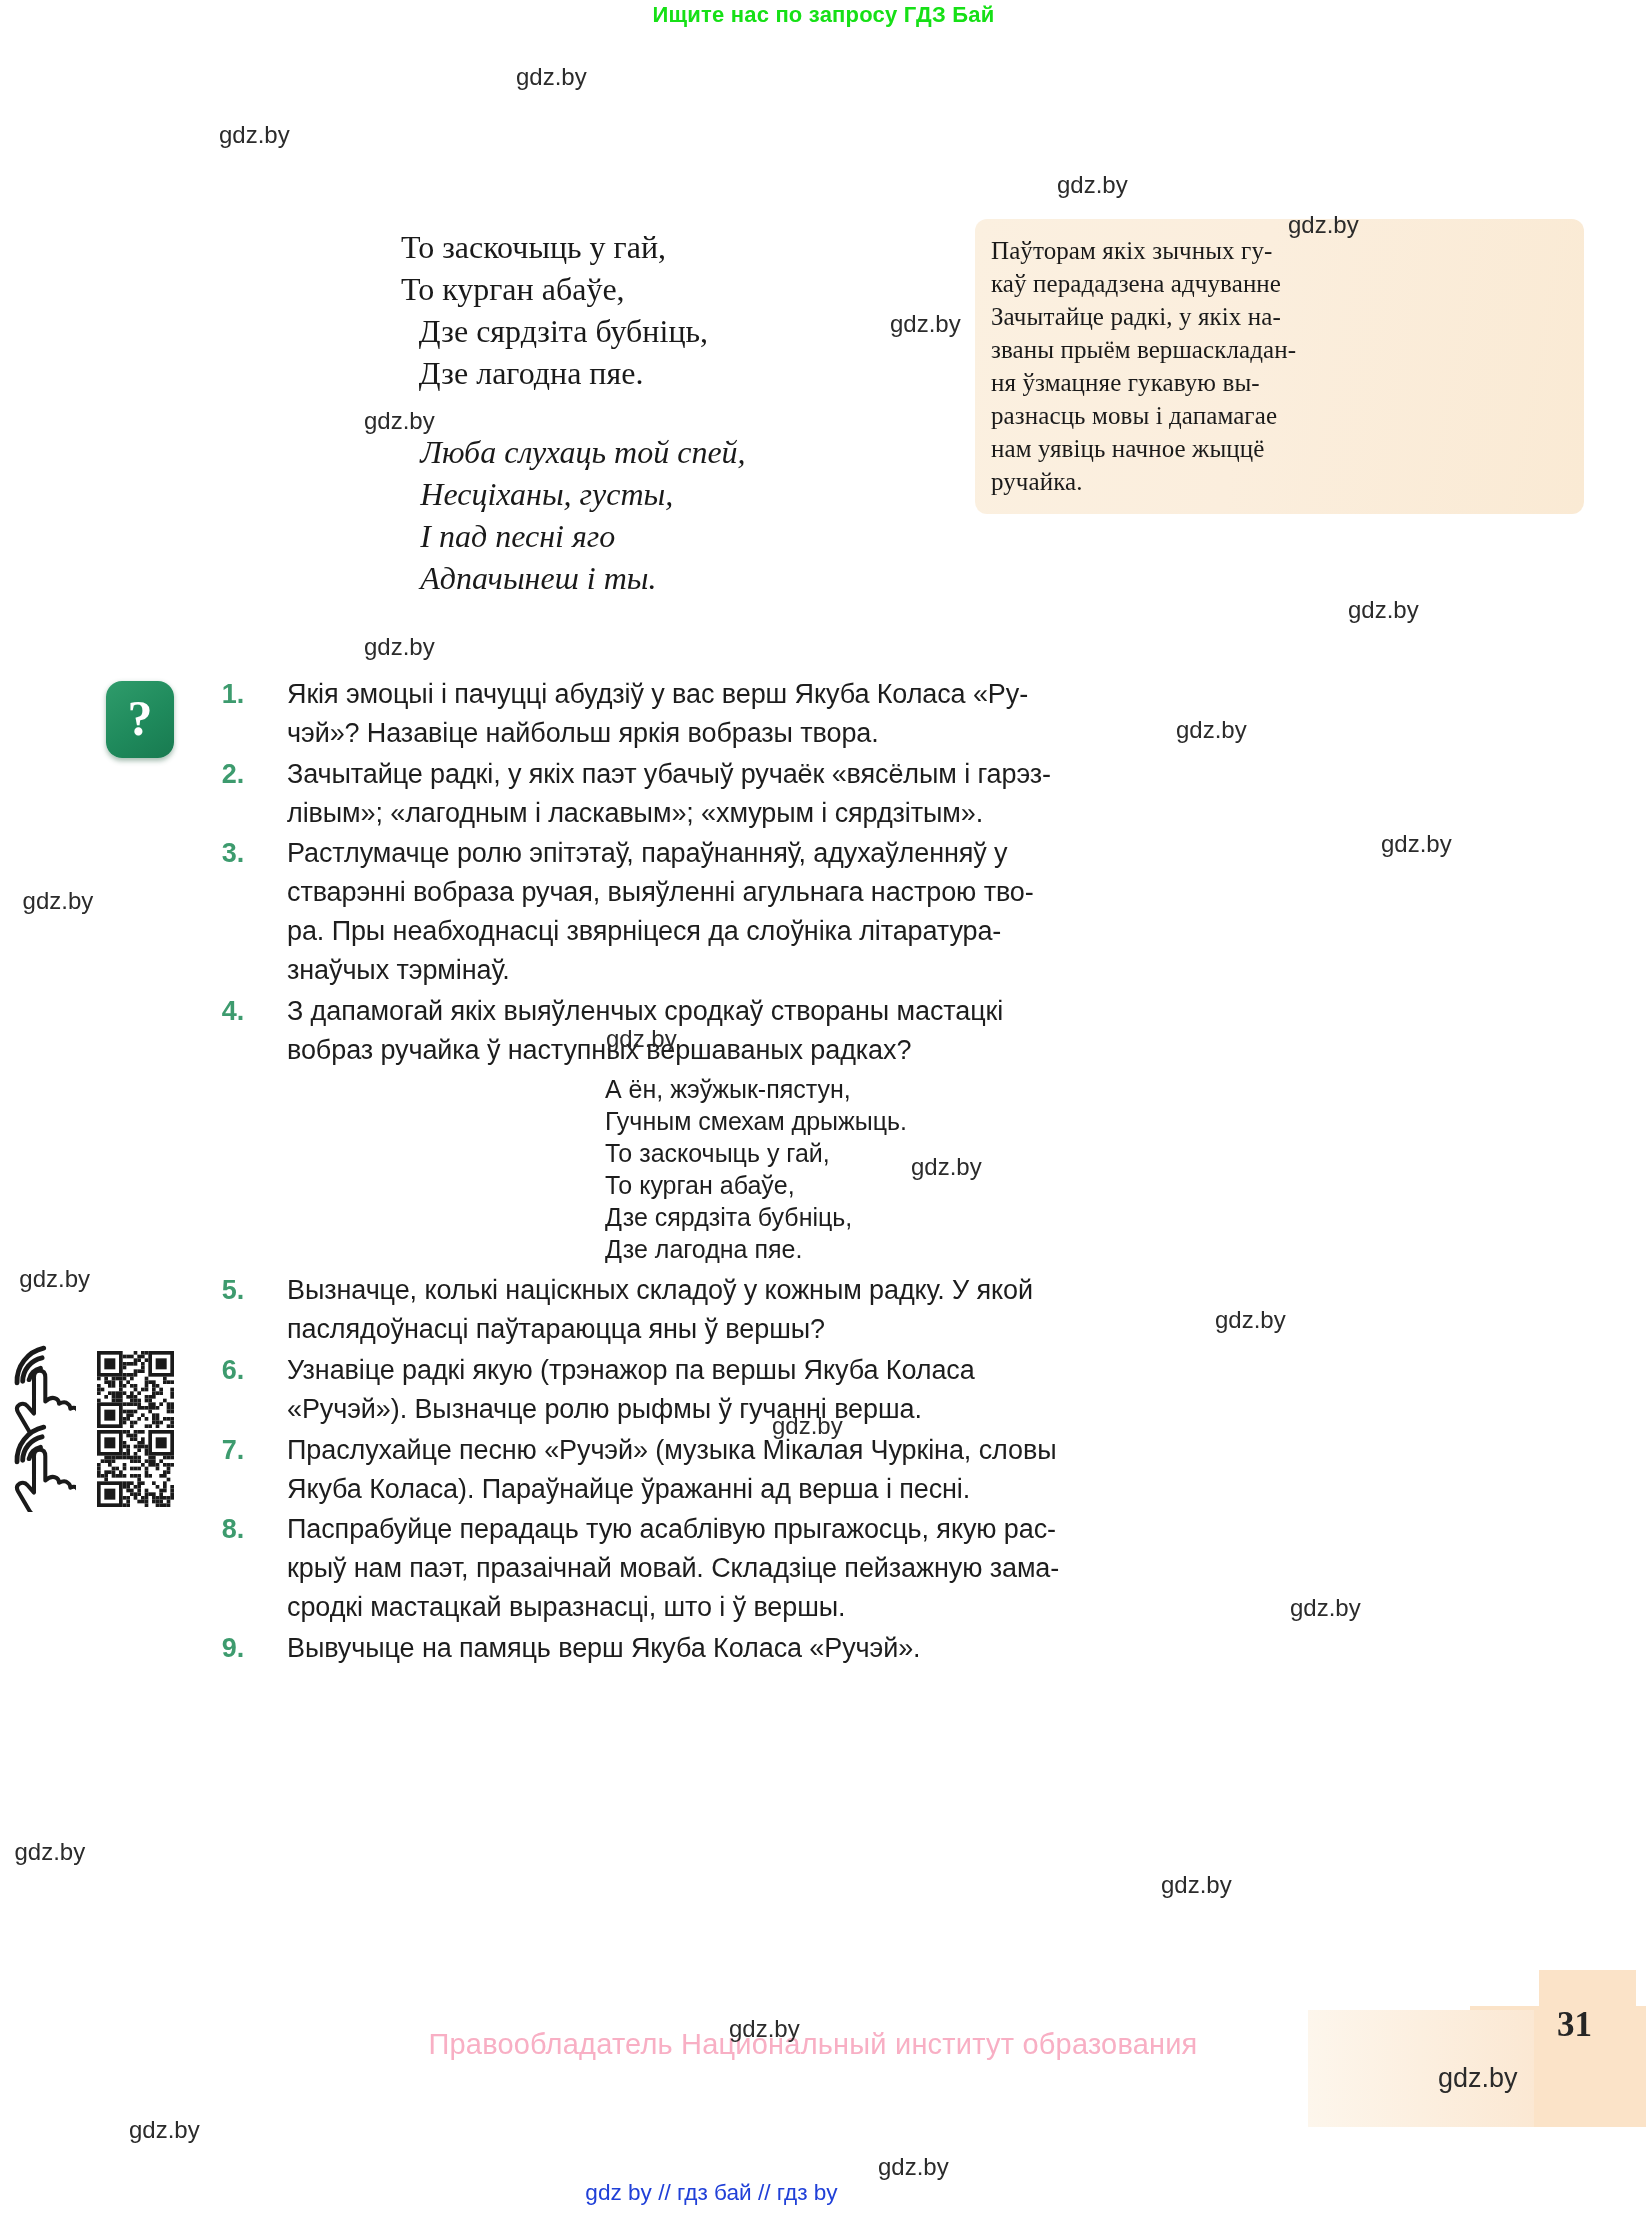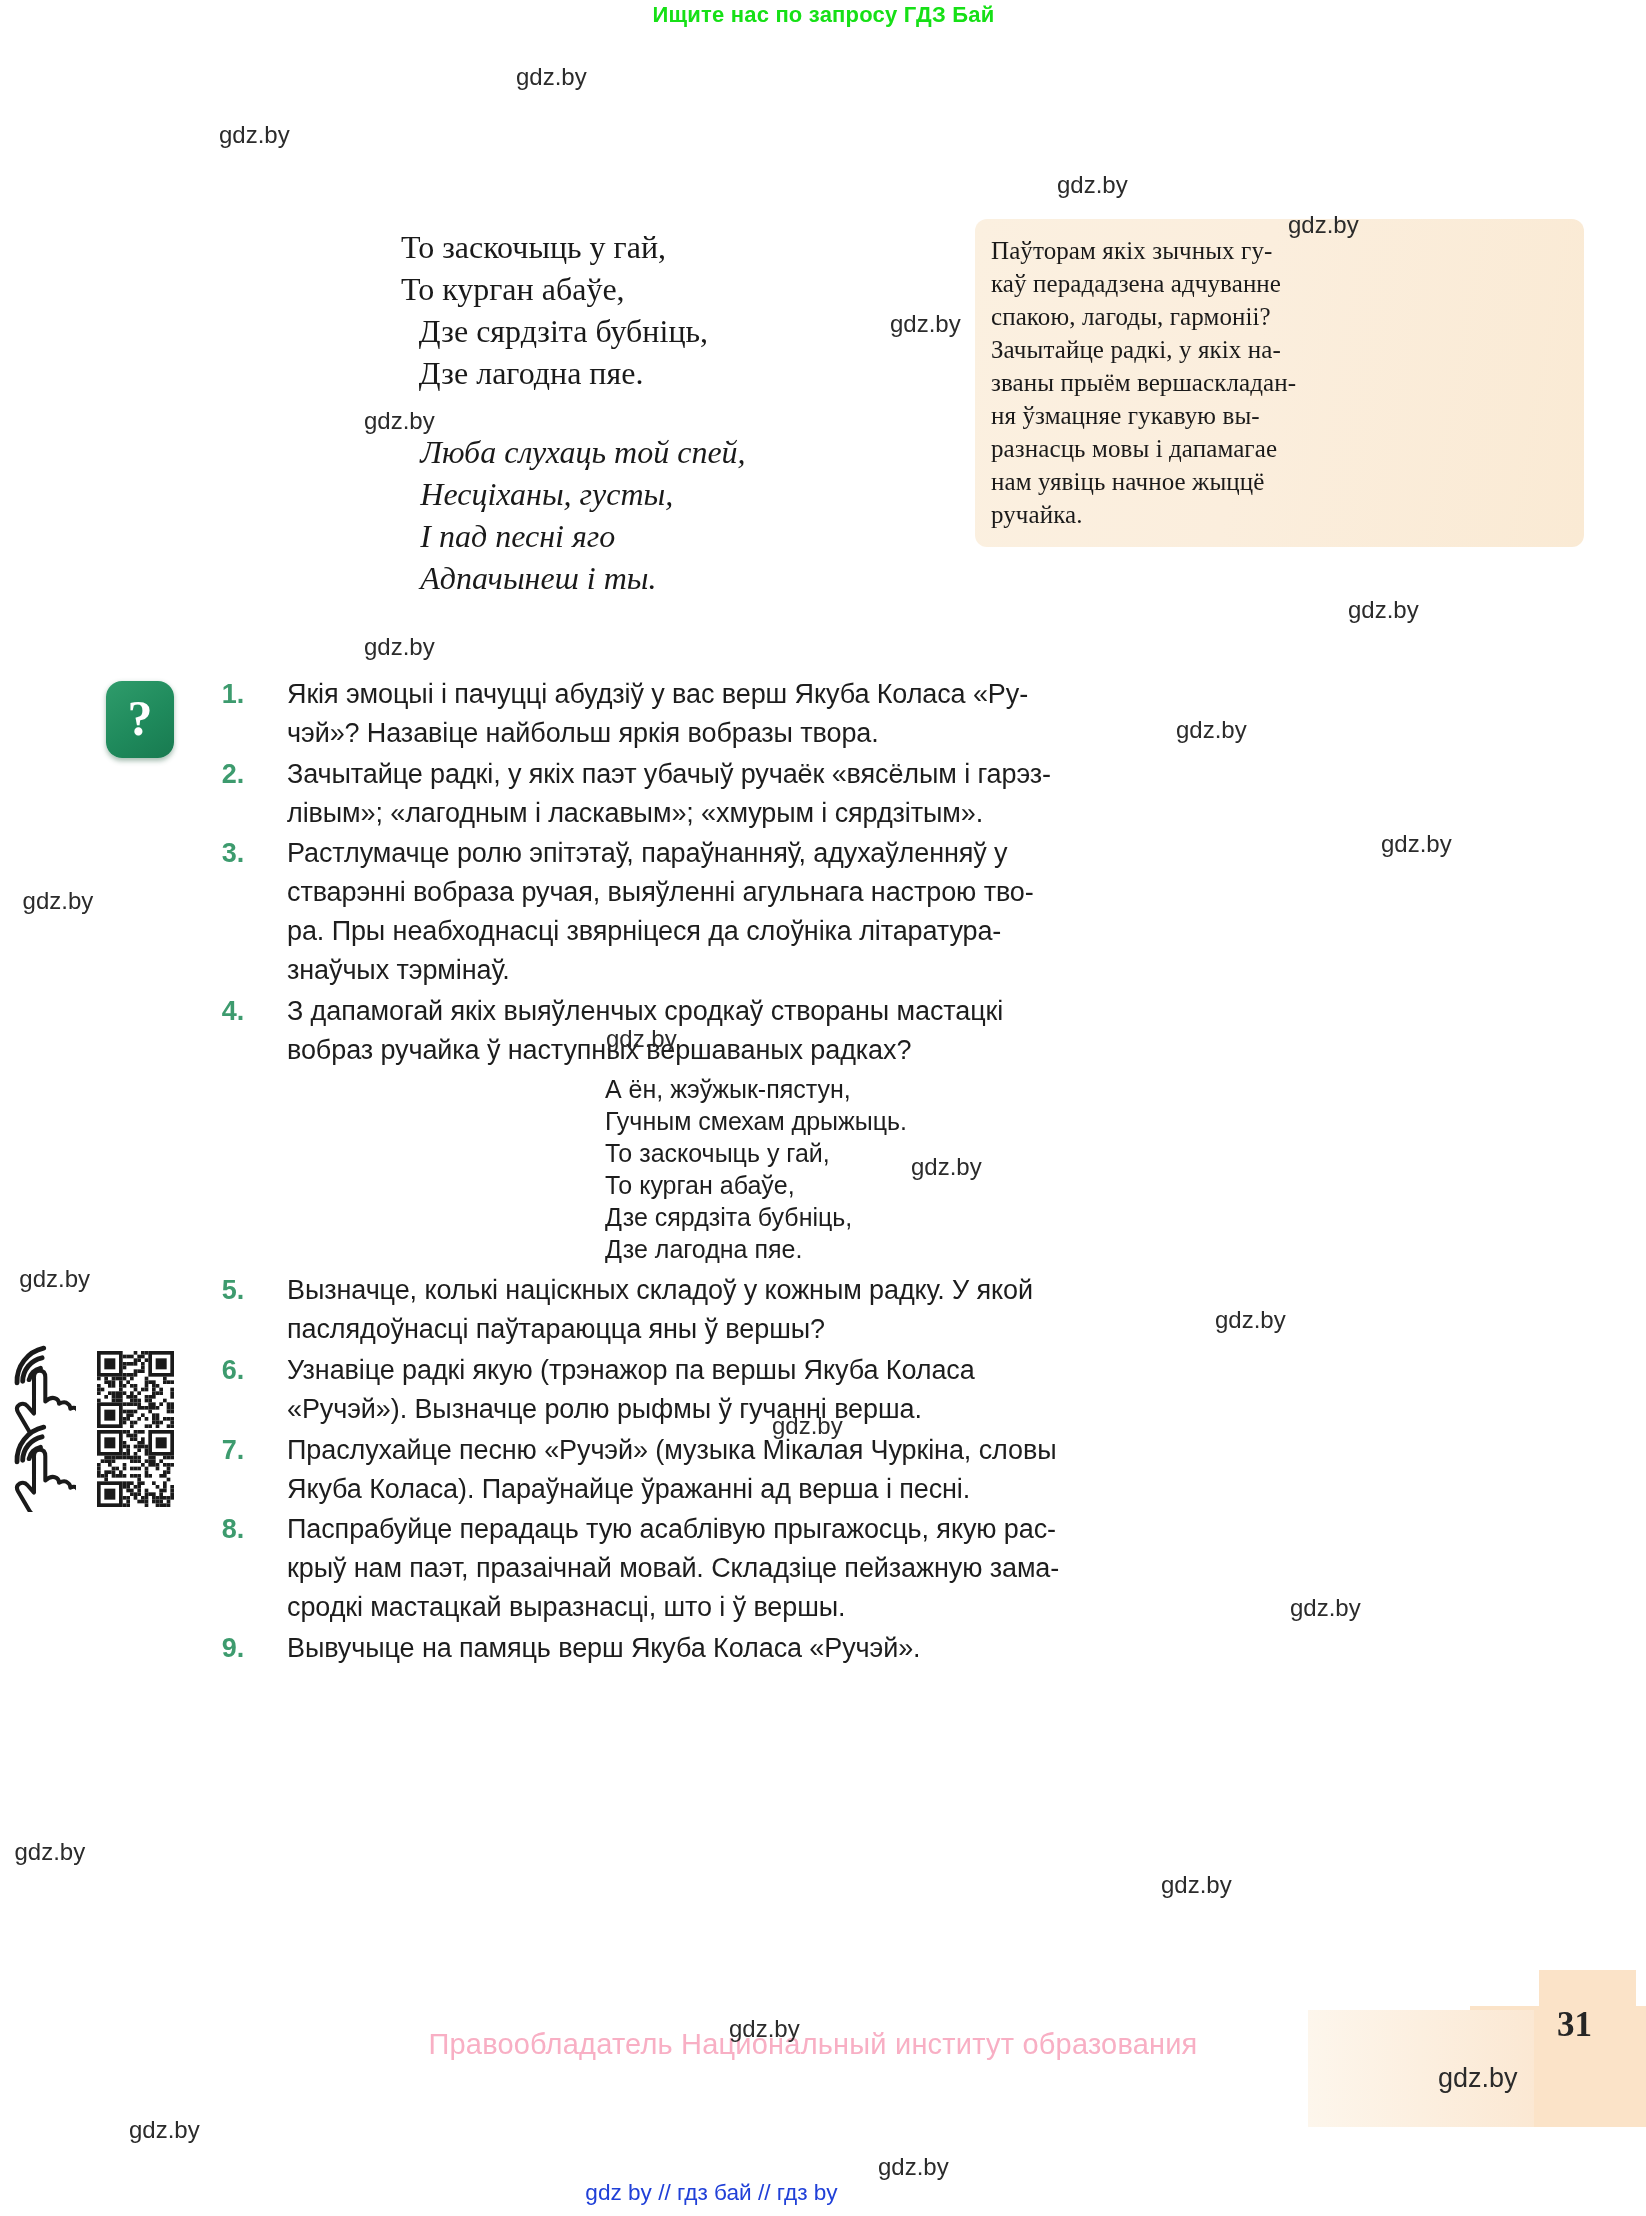--- a/index.html
+++ b/index.html
@@ -201,21 +201,20 @@
     <div class="poem-line">Люба слухаць той спей,</div>
     <div class="poem-line">Несціханы, густы,</div>
     <div class="poem-line">І пад песні яго</div>
     <div class="poem-line">Адпачынеш і ты.</div>
   </div>
 </div>
 
 <div id="info-box">
   <div class="ib-line">Паўторам якіх зычных гу-</div>
   <div class="ib-line">каў перададзена адчуванне</div>
-  <div class="ib-line">спакою, лагоды, гармоніі?</div>
   <div class="ib-line">Зачытайце радкі, у якіх на-</div>
   <div class="ib-line">званы прыём вершаскладан-</div>
   <div class="ib-line">ня ўзмацняе гукавую вы-</div>
   <div class="ib-line">разнасць мовы і дапамагае</div>
   <div class="ib-line">нам уявіць начное жыццё</div>
   <div class="ib-line">ручайка.</div>
 </div>
 
 <div id="q-badge">
   <span>?</span>

